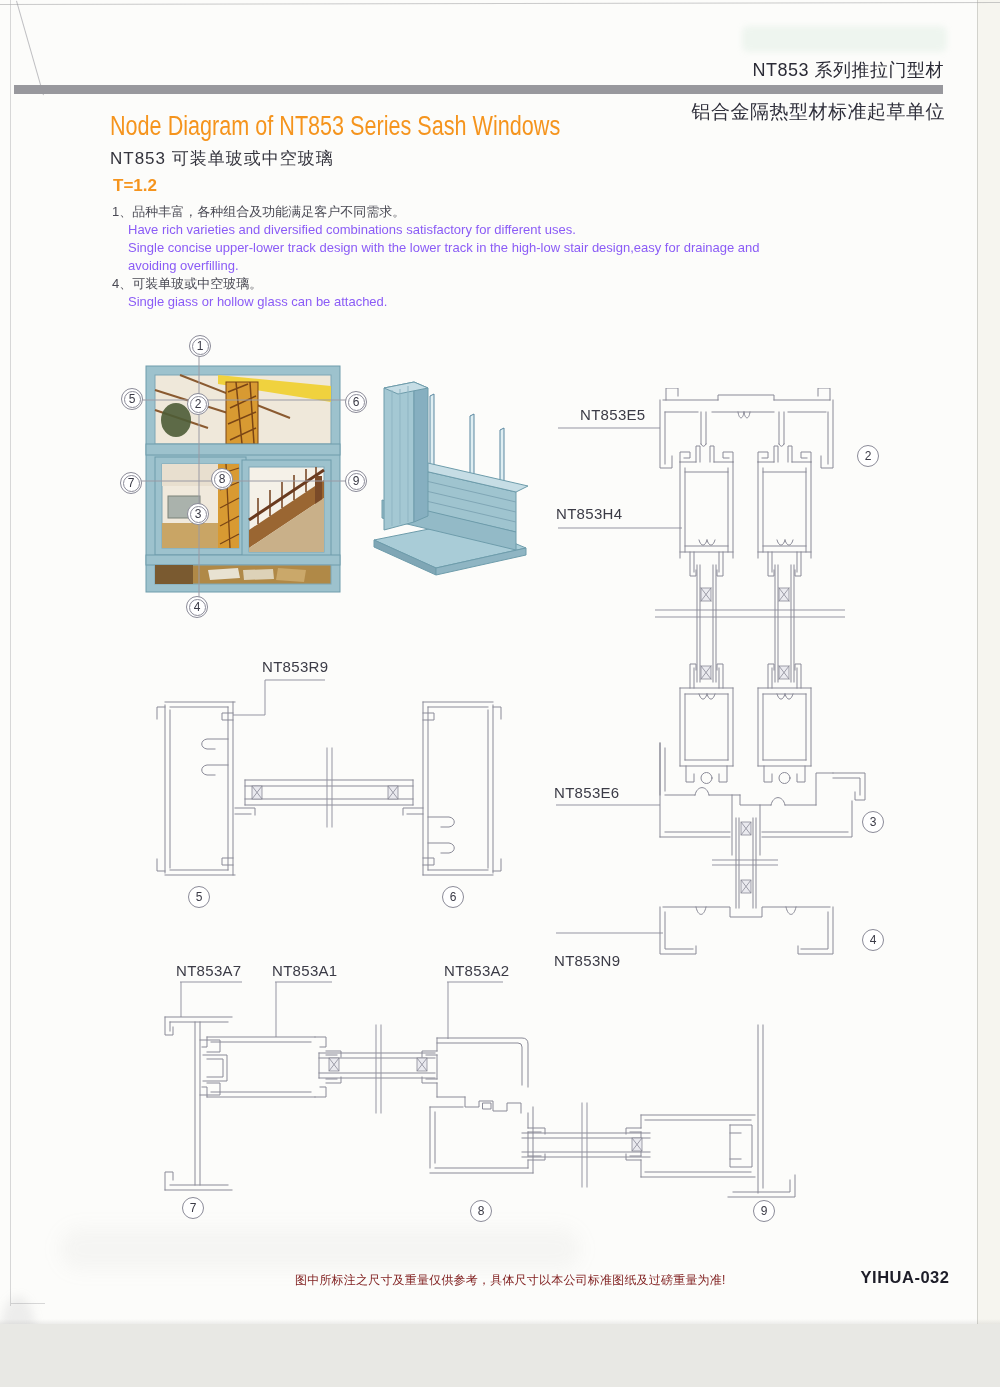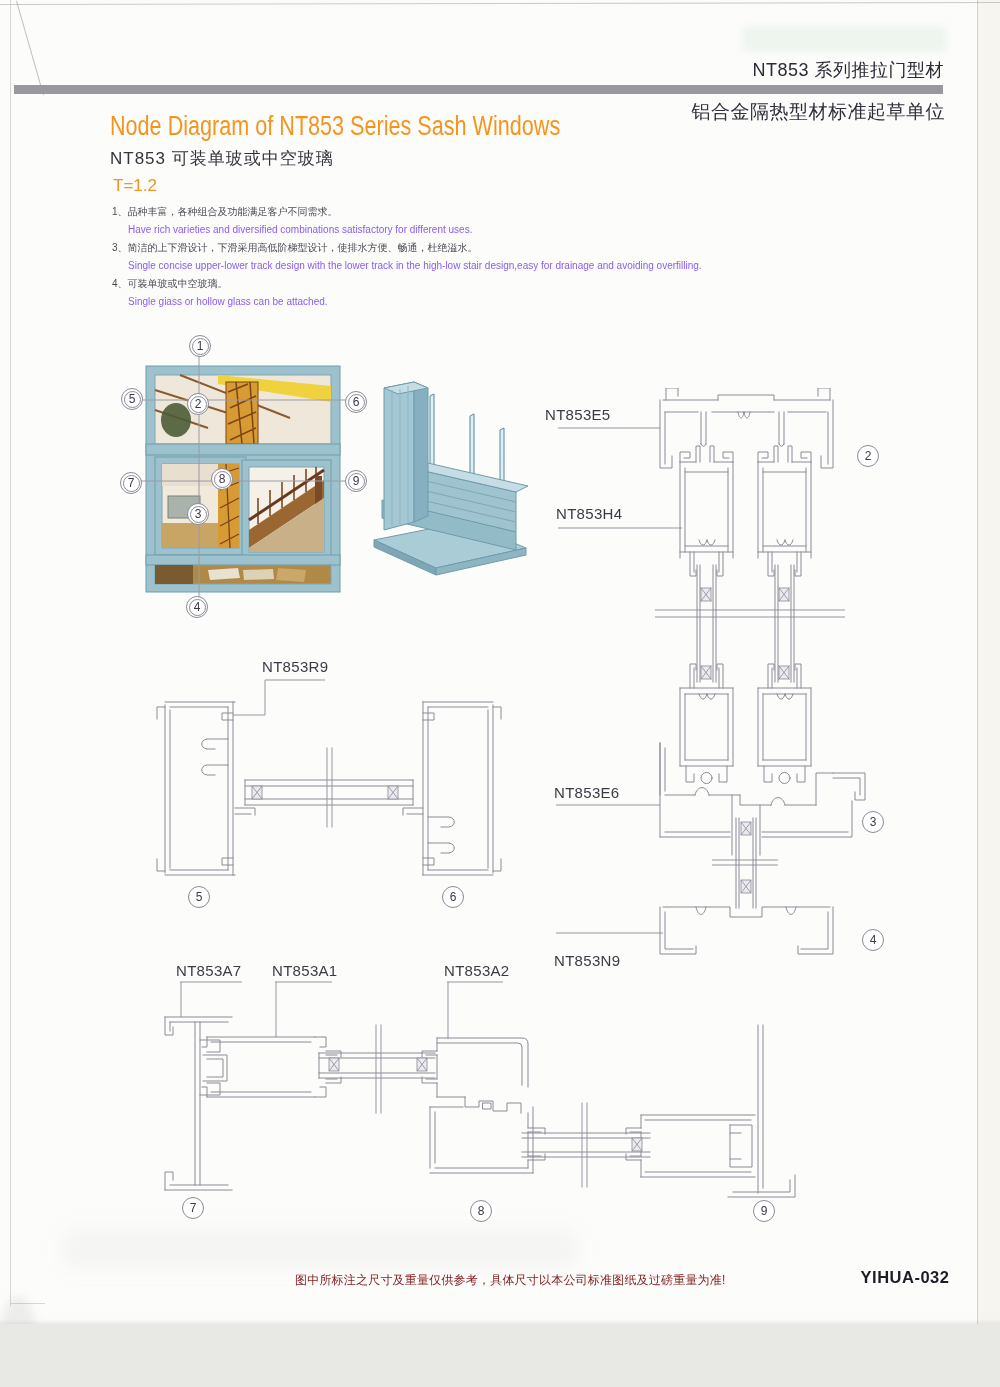--- a/index.html
+++ b/index.html
@@ -7,23 +7,23 @@
         font-family:"Liberation Sans",sans-serif;}
   .abs{position:absolute;}
   
   .hdr1{position:absolute;top:58px;left:0;right:56px;text-align:right;font-size:18px;color:#2b2b36;letter-spacing:.5px;}
   .hdr-bar{position:absolute;top:85px;left:14px;width:929px;height:9px;background:#98989d;}
   .hdr2{position:absolute;top:99px;left:0;right:55px;text-align:right;font-size:19px;color:#2e2e3a;letter-spacing:.5px;}
   
   .title-en{position:absolute;top:111px;left:110px;font-size:27px;font-weight:normal;color:#f5941d;white-space:nowrap;}
   .title-en>span{display:inline-block;transform:scaleX(.8);transform-origin:left;letter-spacing:0px;}
   .title-zh{position:absolute;top:147px;left:110px;font-size:17px;color:#33333c;letter-spacing:1px;}
-  .tspec{position:absolute;top:176px;left:113px;font-size:17px;font-weight:normal;color:#f5941d;}
-  
-  .features{position:absolute;top:203px;left:112px;width:660px;font-size:10px;line-height:18px;color:#4a4a54;}
+  .tspec{position:absolute;top:176px;left:113px;font-size:17px;font-weight:bold;color:#f5941d;}
+  
+  .features{position:absolute;top:203px;left:112px;width:660px;font-size:13px;line-height:18px;color:#4a4a54;}
   .f-en{padding-left:16px;color:#8b5cf6;}
   
   .plabel{position:absolute;font-size:15px;color:#3b3b46;letter-spacing:.3px;white-space:nowrap;}
   
   .callout{position:absolute;width:22px;height:22px;box-sizing:border-box;border:1px solid #8b8b98;
            border-radius:50%;background:#fff;display:flex;align-items:center;justify-content:center;
            font-size:12px;color:#3a3a46;z-index:6;}
   .callout.double::after{content:"";position:absolute;inset:1.5px;border:1px solid #8b8b98;border-radius:50%;}
   .callout span{position:relative;z-index:2;}
   
@@ -65,21 +65,20 @@
   <div class="hdr-bar"></div>
   <div class="hdr2">铝合金隔热型材标准起草单位</div>
 
   <div class="title-en"><span>Node Diagram of NT853 Series Sash Windows</span></div>
   <div class="title-zh">NT853 可装单玻或中空玻璃</div>
   <div class="tspec">T=1.2</div>
 
   <div class="features">
     <div class="f-zh">1、品种丰富，各种组合及功能满足客户不同需求。</div>
     <div class="f-en">Have rich varieties and diversified combinations satisfactory for different uses.</div>
-    <div class="f-zh">3、简洁的上下滑设计，下滑采用高低阶梯型设计，使排水方便、畅通，杜绝溢水。</div>
     <div class="f-en">Single concise upper-lower track design with the lower track in the high-low stair design,easy for drainage and avoiding overfilling.</div>
     <div class="f-zh">4、可装单玻或中空玻璃。</div>
     <div class="f-en">Single giass or hollow glass can be attached.</div>
   </div>
 
   <svg class="abs" style="left:138px;top:358px;z-index:1" width="210" height="240" viewBox="0 0 210 240">
     <rect x="8" y="8" width="194" height="226" fill="#9dc2cd" stroke="#6e9cab"></rect>
 
     <rect x="17" y="17" width="176" height="69" fill="#efe8da" stroke="#7fa6b5"></rect>
     <polygon points="80,17 193,28 193,44 80,26" fill="#f0d23e"></polygon>
@@ -293,21 +292,21 @@
     </g>
     <g stroke="#8a8a97" stroke-width="1" fill="none" stroke-linecap="square">
       <path d="M613,70 V238 M618,70 V233"></path>
       <path d="M583,242 H650 V220 M588,237 H645 V225"></path>
     </g>
     <use href="#gkC" x="184" y="103"></use>
     <use href="#gkC" x="272" y="103"></use>
     <use href="#gkC" x="487" y="183"></use>
   </svg>
 
-  <div class="plabel" style="left:545px;top:406px">NT853E5</div>
+  <div class="plabel" style="left:580px;top:406px">NT853E5</div>
   <div class="plabel" style="left:556px;top:505px">NT853H4</div>
   <div class="plabel" style="left:554px;top:784px">NT853E6</div>
   <div class="plabel" style="left:554px;top:952px">NT853N9</div>
   <div class="plabel" style="left:262px;top:658px">NT853R9</div>
   <div class="plabel" style="left:176px;top:962px">NT853A7</div>
   <div class="plabel" style="left:272px;top:962px">NT853A1</div>
   <div class="plabel" style="left:444px;top:962px">NT853A2</div>
 
   <div class="callout double" style="left:189px;top:335px">
       <span>1</span>

